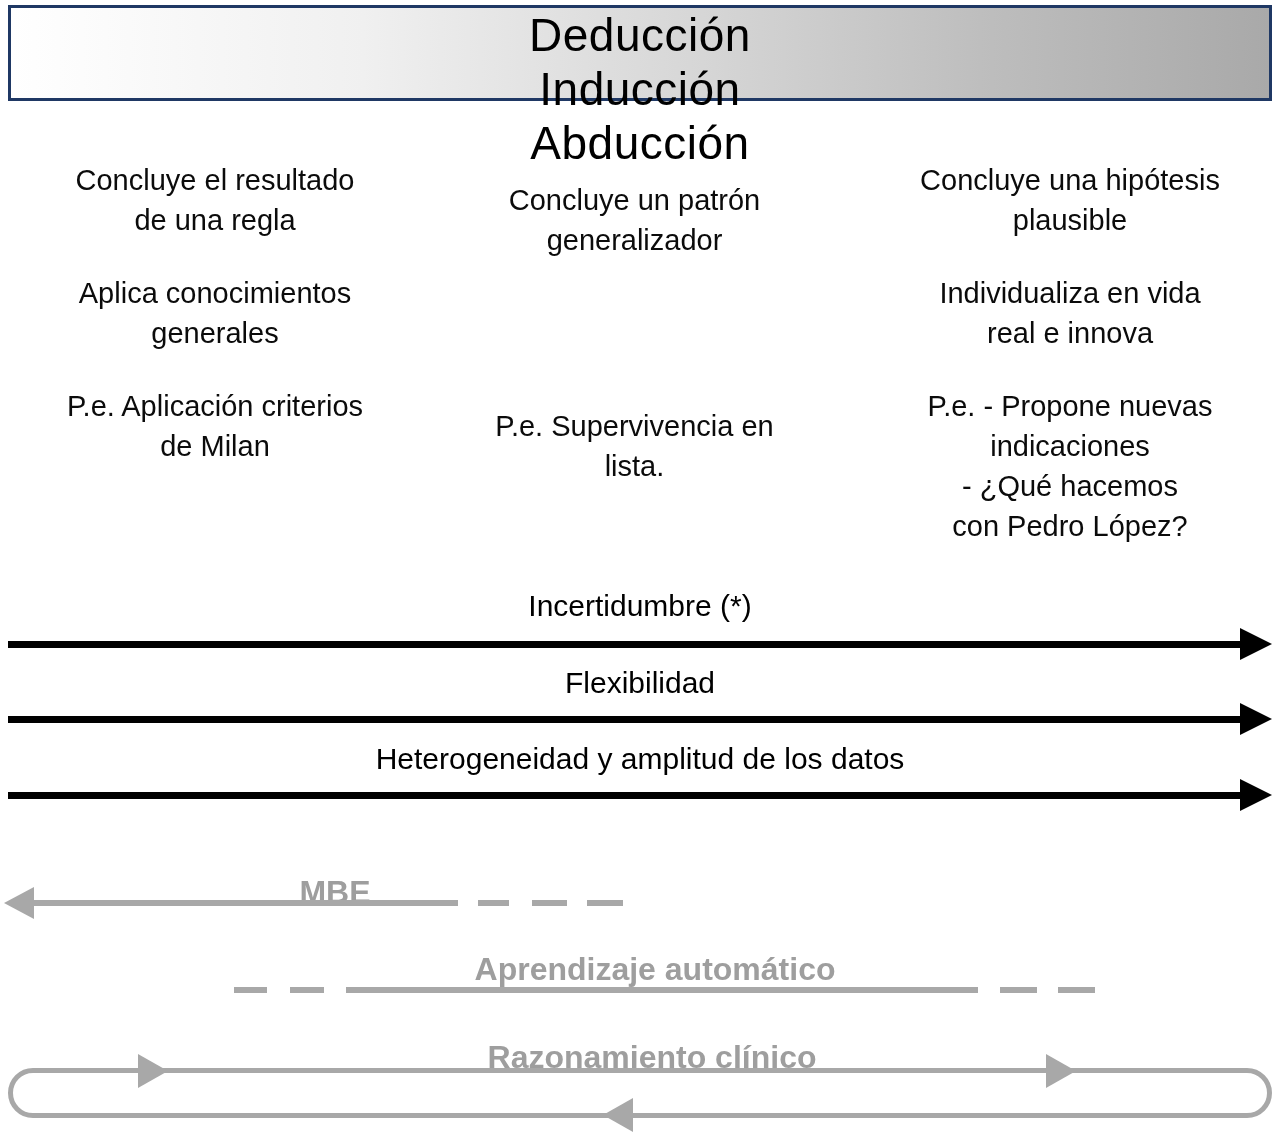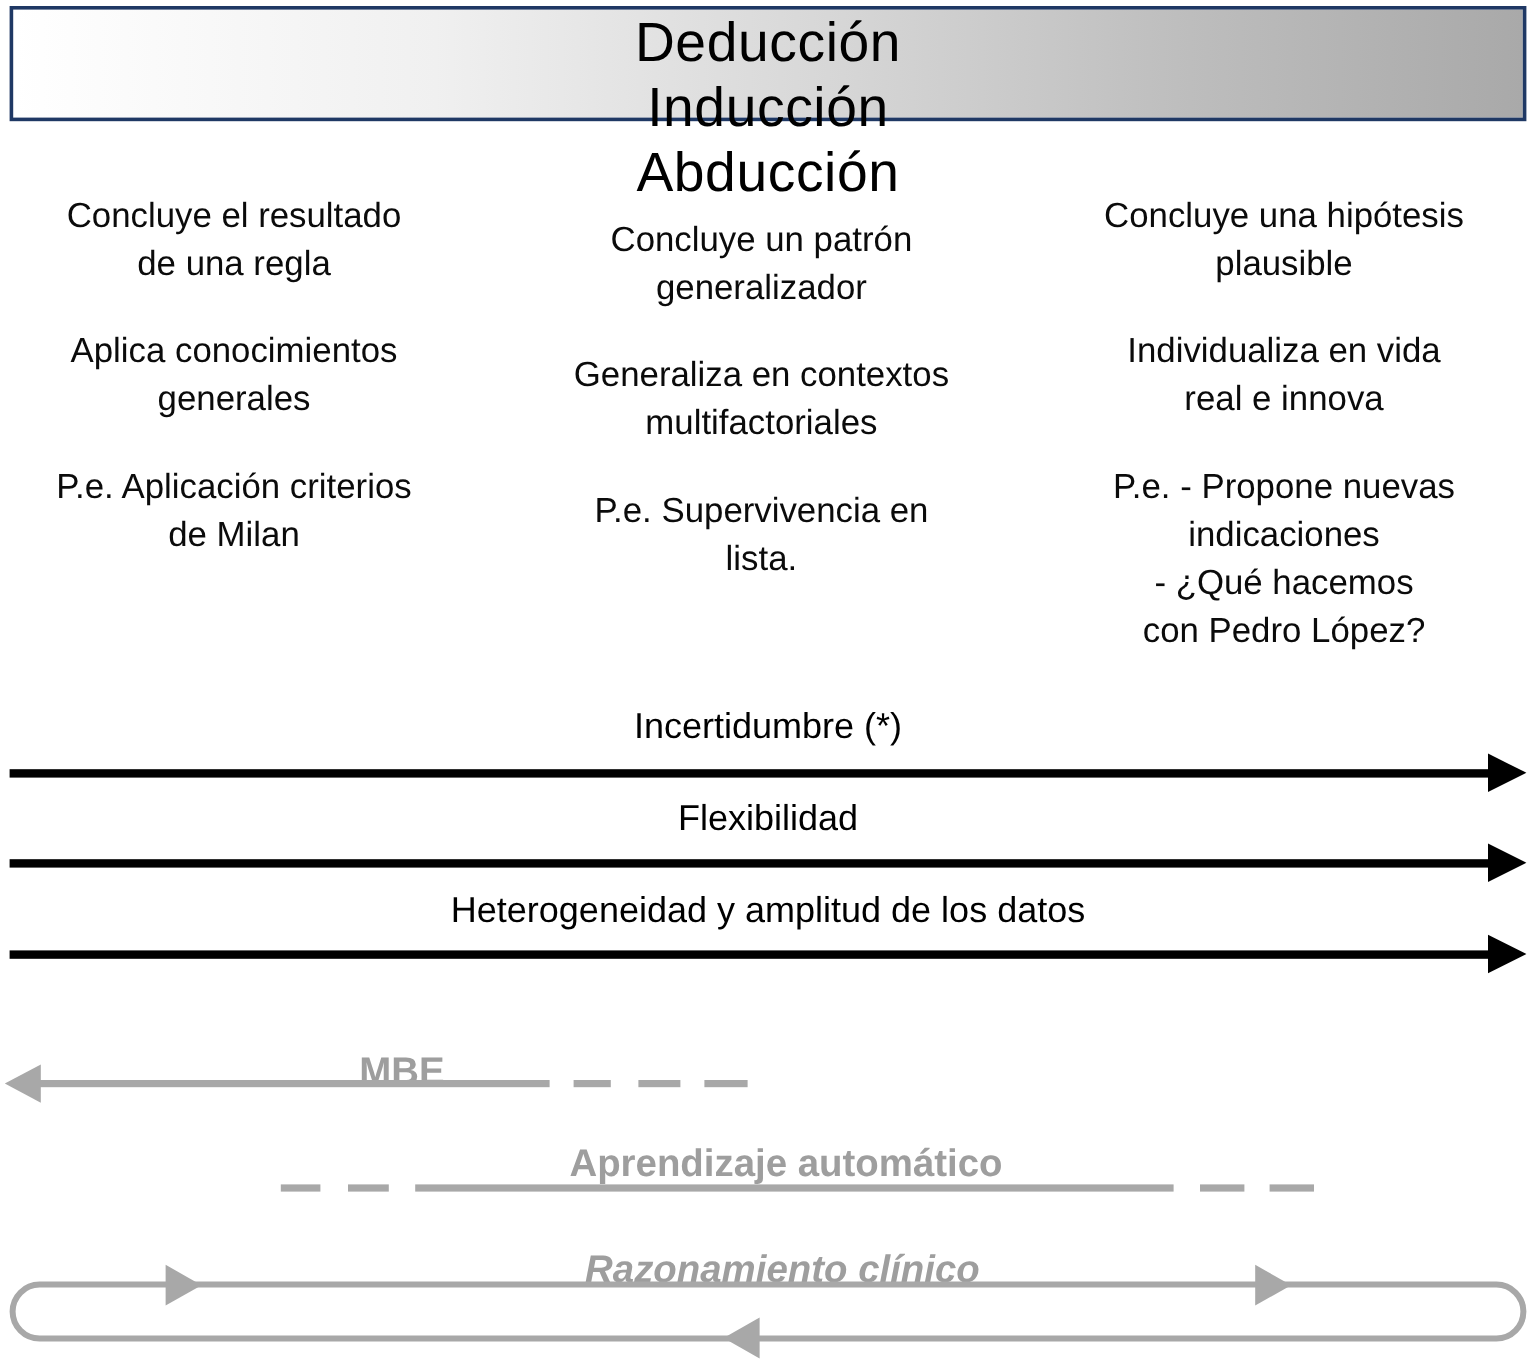--- a/index.html
+++ b/index.html
@@ -42,21 +42,21 @@
     display: flex;
     align-items: center;
     justify-content: center;
     font-size: 46px;
     color: #000;
     letter-spacing: 0.5px;
   }
 
   
   .col-wrap { position: absolute; top: 0; height: 560px; }
-  #col1 { left: 0px;   width: 390px; }
+  #col1 { left: 0px;   width: 390px; padding-left: 40px; }
   #col2 { left: 422px; width: 425px; margin-top: 20px; }
   #col3 { left: 868px; width: 404px; }
   .cell {
     position: absolute; left: 0; right: 0;
     text-align: center;
     font-size: 29px;
     line-height: 40px;
     white-space: pre-line;
   }
   .r1 { top: 160px; }
@@ -94,21 +94,21 @@
   .gray-label {
     position: absolute;
     text-align: center;
     font-weight: bold;
     font-size: 32px;
     color: var(--label_gray);
     margin-top: 18px;
   }
   #glabel-mbe { left: 235px; width: 200px; top: 856px; }
   #glabel-aa  { left: 355px; width: 600px; top: 933px; }
-  #glabel-rc  { left: 352px; width: 600px; top: 1021px; font-style: italic; }
+  #glabel-rc  { left: 352px; width: 600px; top: 1021px; }
 
   .gseg { position: absolute; height: 6px; background: var(--gray); }
 
   #mbe-arrow { position: absolute; left: 0; top: 887px; width: 1280px; height: 32px; }
   #mbe-arrow .head-left {
     position: absolute; left: 4px; top: 0;
     width: 0; height: 0;
     border-right: 30px solid var(--gray);
     border-top: 16px solid transparent;
     border-bottom: 16px solid transparent;
@@ -158,22 +158,20 @@
 de una regla</div>
     <div class="cell r2">Aplica conocimientos
 generales</div>
     <div class="cell r3">P.e. Aplicación criterios
 de Milan</div>
   </div>
 
   <div class="col-wrap" id="col2">
     <div class="cell r1">Concluye un patrón
 generalizador</div>
-    <div class="cell r2">Generaliza en contextos
-multifactoriales</div>
     <div class="cell r3">P.e. Supervivencia en
 lista.</div>
   </div>
 
   <div class="col-wrap" id="col3">
     <div class="cell r1">Concluye una hipótesis
 plausible</div>
     <div class="cell r2">Individualiza en vida
 real e innova</div>
     <div class="cell r3">P.e. - Propone nuevas

